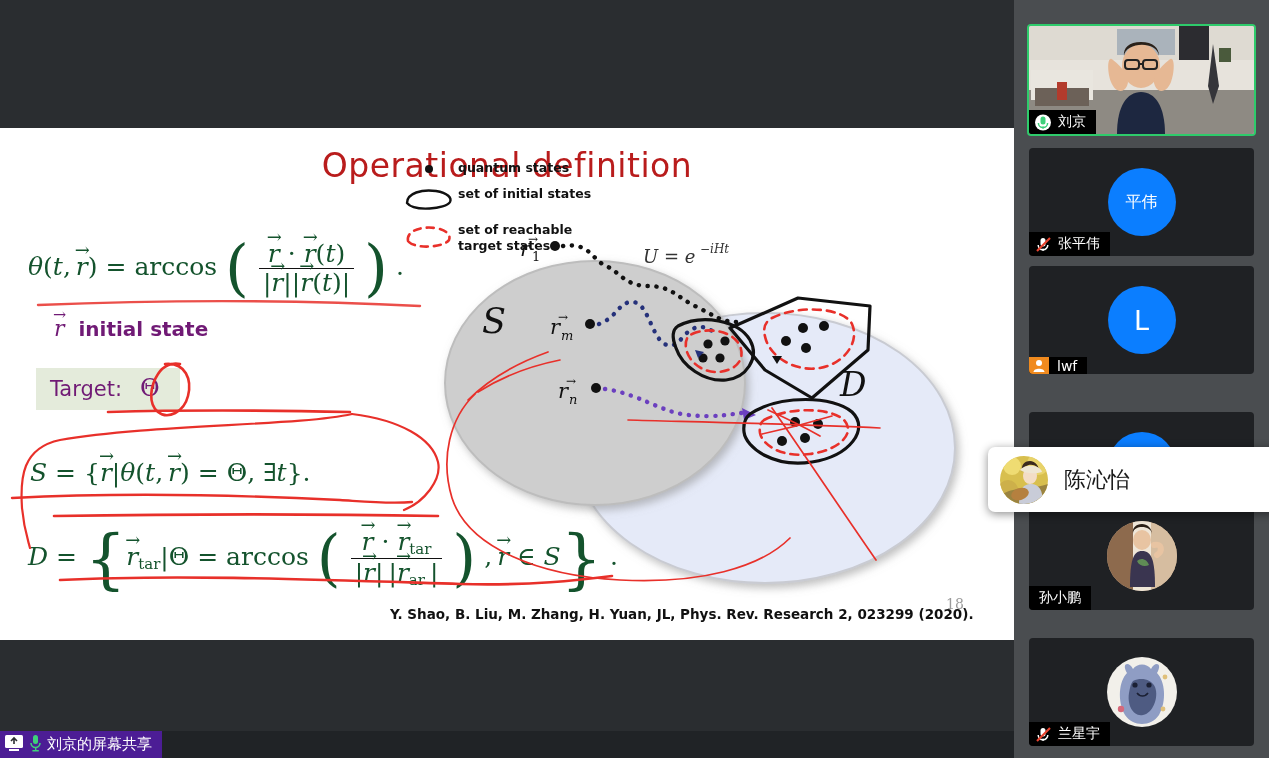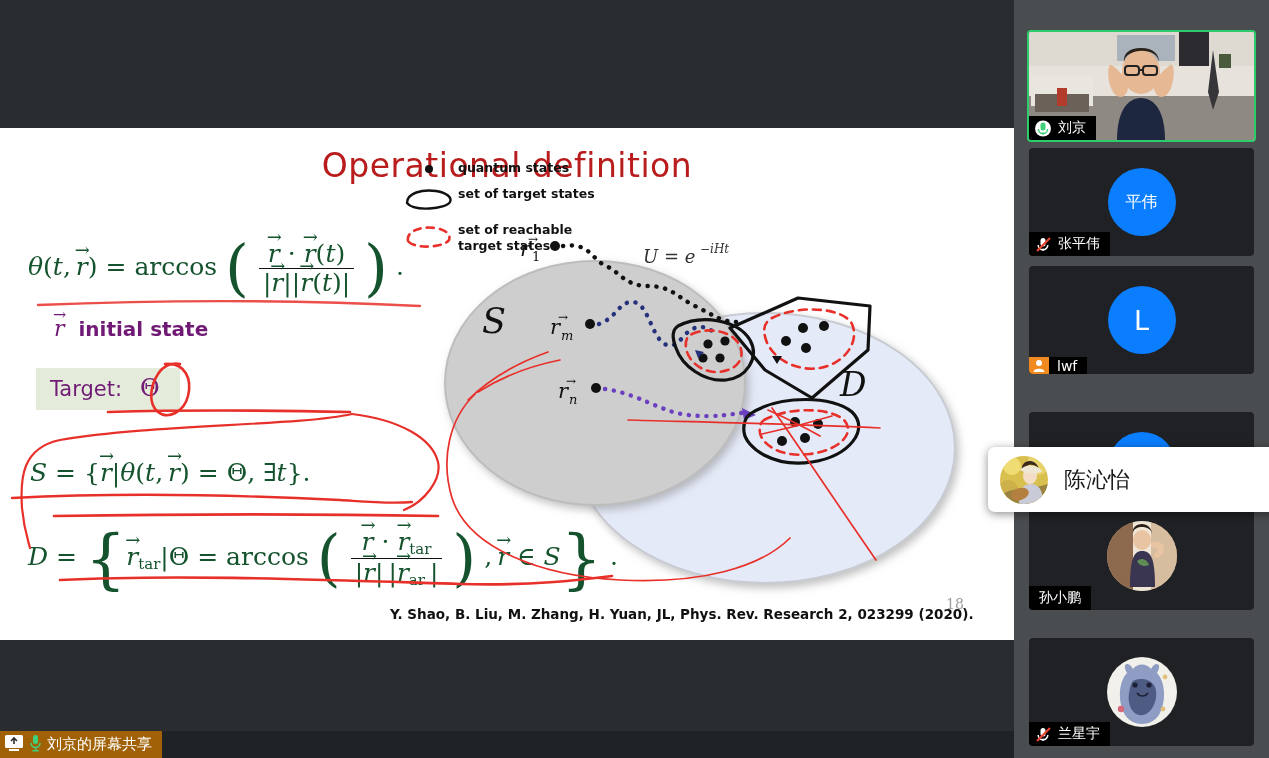--- a/index.html
+++ b/index.html
@@ -51,21 +51,21 @@
       font-family:"DejaVu Sans",sans-serif;color:#111;line-height:1.28;}
   .legend-row{display:flex;align-items:flex-start;margin-bottom:10px;}
   .legend-key{width:58px;flex:0 0 58px;display:flex;align-items:center;justify-content:center;padding-top:2px;}
 
   
   #pen{position:absolute;left:0;top:0;width:1014px;height:512px;pointer-events:none;}
 
   
   #sharebar{position:absolute;left:0;top:731px;height:27px;width:1014px;background:#202326;}
   #sharepill{position:absolute;left:0;top:0;height:27px;display:flex;align-items:center;
-     gap:5px;padding:0 10px 0 4px;background:#a16207;}
+     gap:5px;padding:0 10px 0 4px;background:#4c1d95;}
   #sharepill .lbl{color:#fff;font-size:15px;font-family:"DejaVu Sans",sans-serif;}
 
   
   #strip{position:absolute;left:1014px;top:0;width:255px;height:758px;background:#4a4d50;}
   .tile{position:absolute;left:15px;width:225px;background:#1f2124;border-radius:4px;overflow:hidden;}
   .tile.active{border:2px solid #2ecb6b;left:13px;}
   .tile-inner{position:absolute;inset:0;}
   .namebadge{position:absolute;left:0;bottom:0;display:flex;align-items:center;gap:6px;
      background:#000000;padding:3px 10px 3px 6px;}
   .namebadge .nm{color:#fff;font-size:14px;font-family:"DejaVu Sans",sans-serif;white-space:nowrap;}
@@ -136,21 +136,21 @@
               </svg>
           </span>
           <span>quantum states</span>
         </div>
         <div class="legend-row">
           <span class="legend-key">
             <svg width="50" height="24" viewBox="0 0 50 24">
               <path d="M3 15 C3 5 18 1 32 3 C44 5 48 10 46 14 C42 21 10 24 3 15 Z" fill="none" stroke="#111" stroke-width="2.4" stroke-linejoin="round"></path>
             </svg>
           </span>
-          <span>set of target states</span>
+          <span>set of initial states</span>
         </div>
         <div class="legend-row">
           <span class="legend-key">
             <svg width="50" height="26" viewBox="0 0 50 26">
               <path d="M4 17 C2 7 17 2 31 4 C43 6 47 11 45 16 C41 23 11 26 4 17 Z" fill="none" stroke="#e8302a" stroke-width="2.6" stroke-dasharray="7 6" stroke-linecap="round"></path>
             </svg>
           </span>
           <span style="white-space:pre-line">set of reachable
 target states</span>
         </div>
@@ -272,21 +272,21 @@
             <rect x="3.4" y="16" width="6.4" height="1.5" fill="#3ed07a"></rect>
           </svg>
         </span>
         <span class="lbl">刘京的屏幕共享</span>
       </div>
     </div>
   </div>
 
   <div id="strip">
 
-    <div class="tile active" style="top:30px;height:108px;">
+    <div class="tile active" style="top:24px;height:108px;">
       <div class="tile-inner cam">
         <svg width="225" height="108" viewBox="0 0 225 108" style="display:block">
           <rect x="0" y="0" width="225" height="108" fill="#cfc9bf"></rect>
           <rect x="0" y="0" width="225" height="34" fill="#dedad2"></rect>
           <rect x="88" y="3" width="58" height="26" fill="#aab3bb"></rect>
           <rect x="150" y="0" width="30" height="36" fill="#2c2c30"></rect>
           <rect x="0" y="34" width="225" height="30" fill="#e7e3dc"></rect>
           <rect x="0" y="64" width="225" height="44" fill="#8e8a83"></rect>
           <rect x="2" y="44" width="62" height="30" fill="#e9e6df"></rect>
           <rect x="6" y="62" width="54" height="18" fill="#6c6158"></rect>

